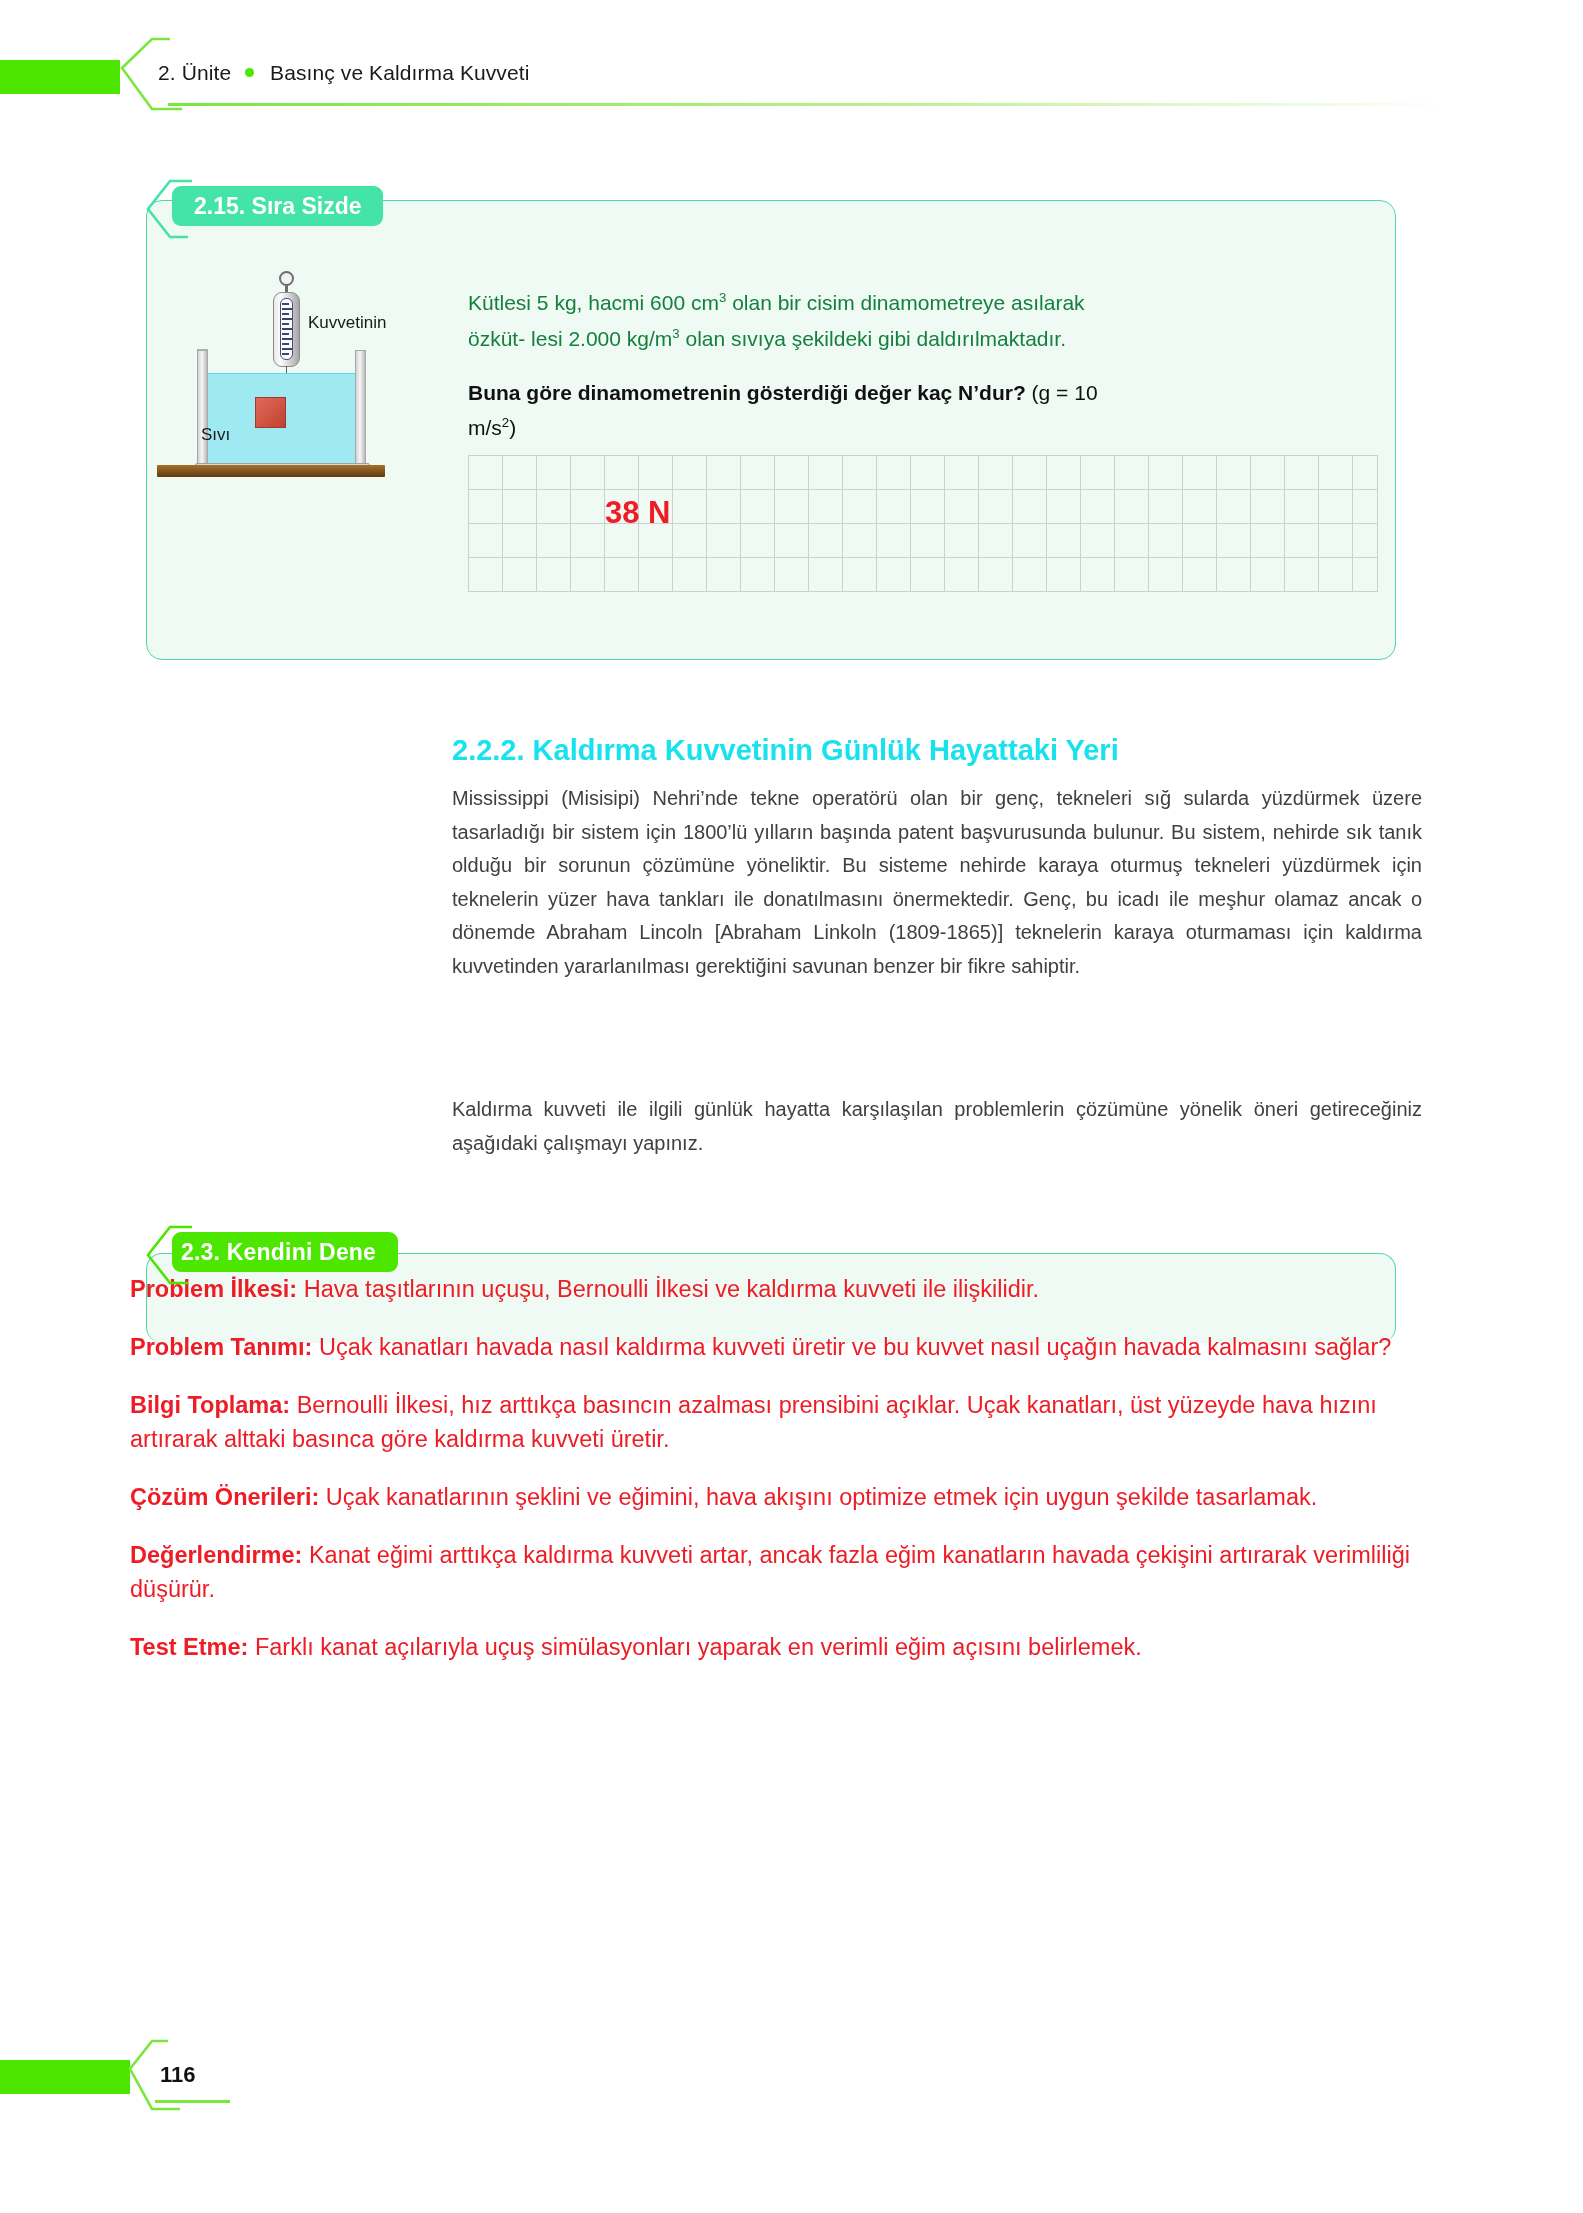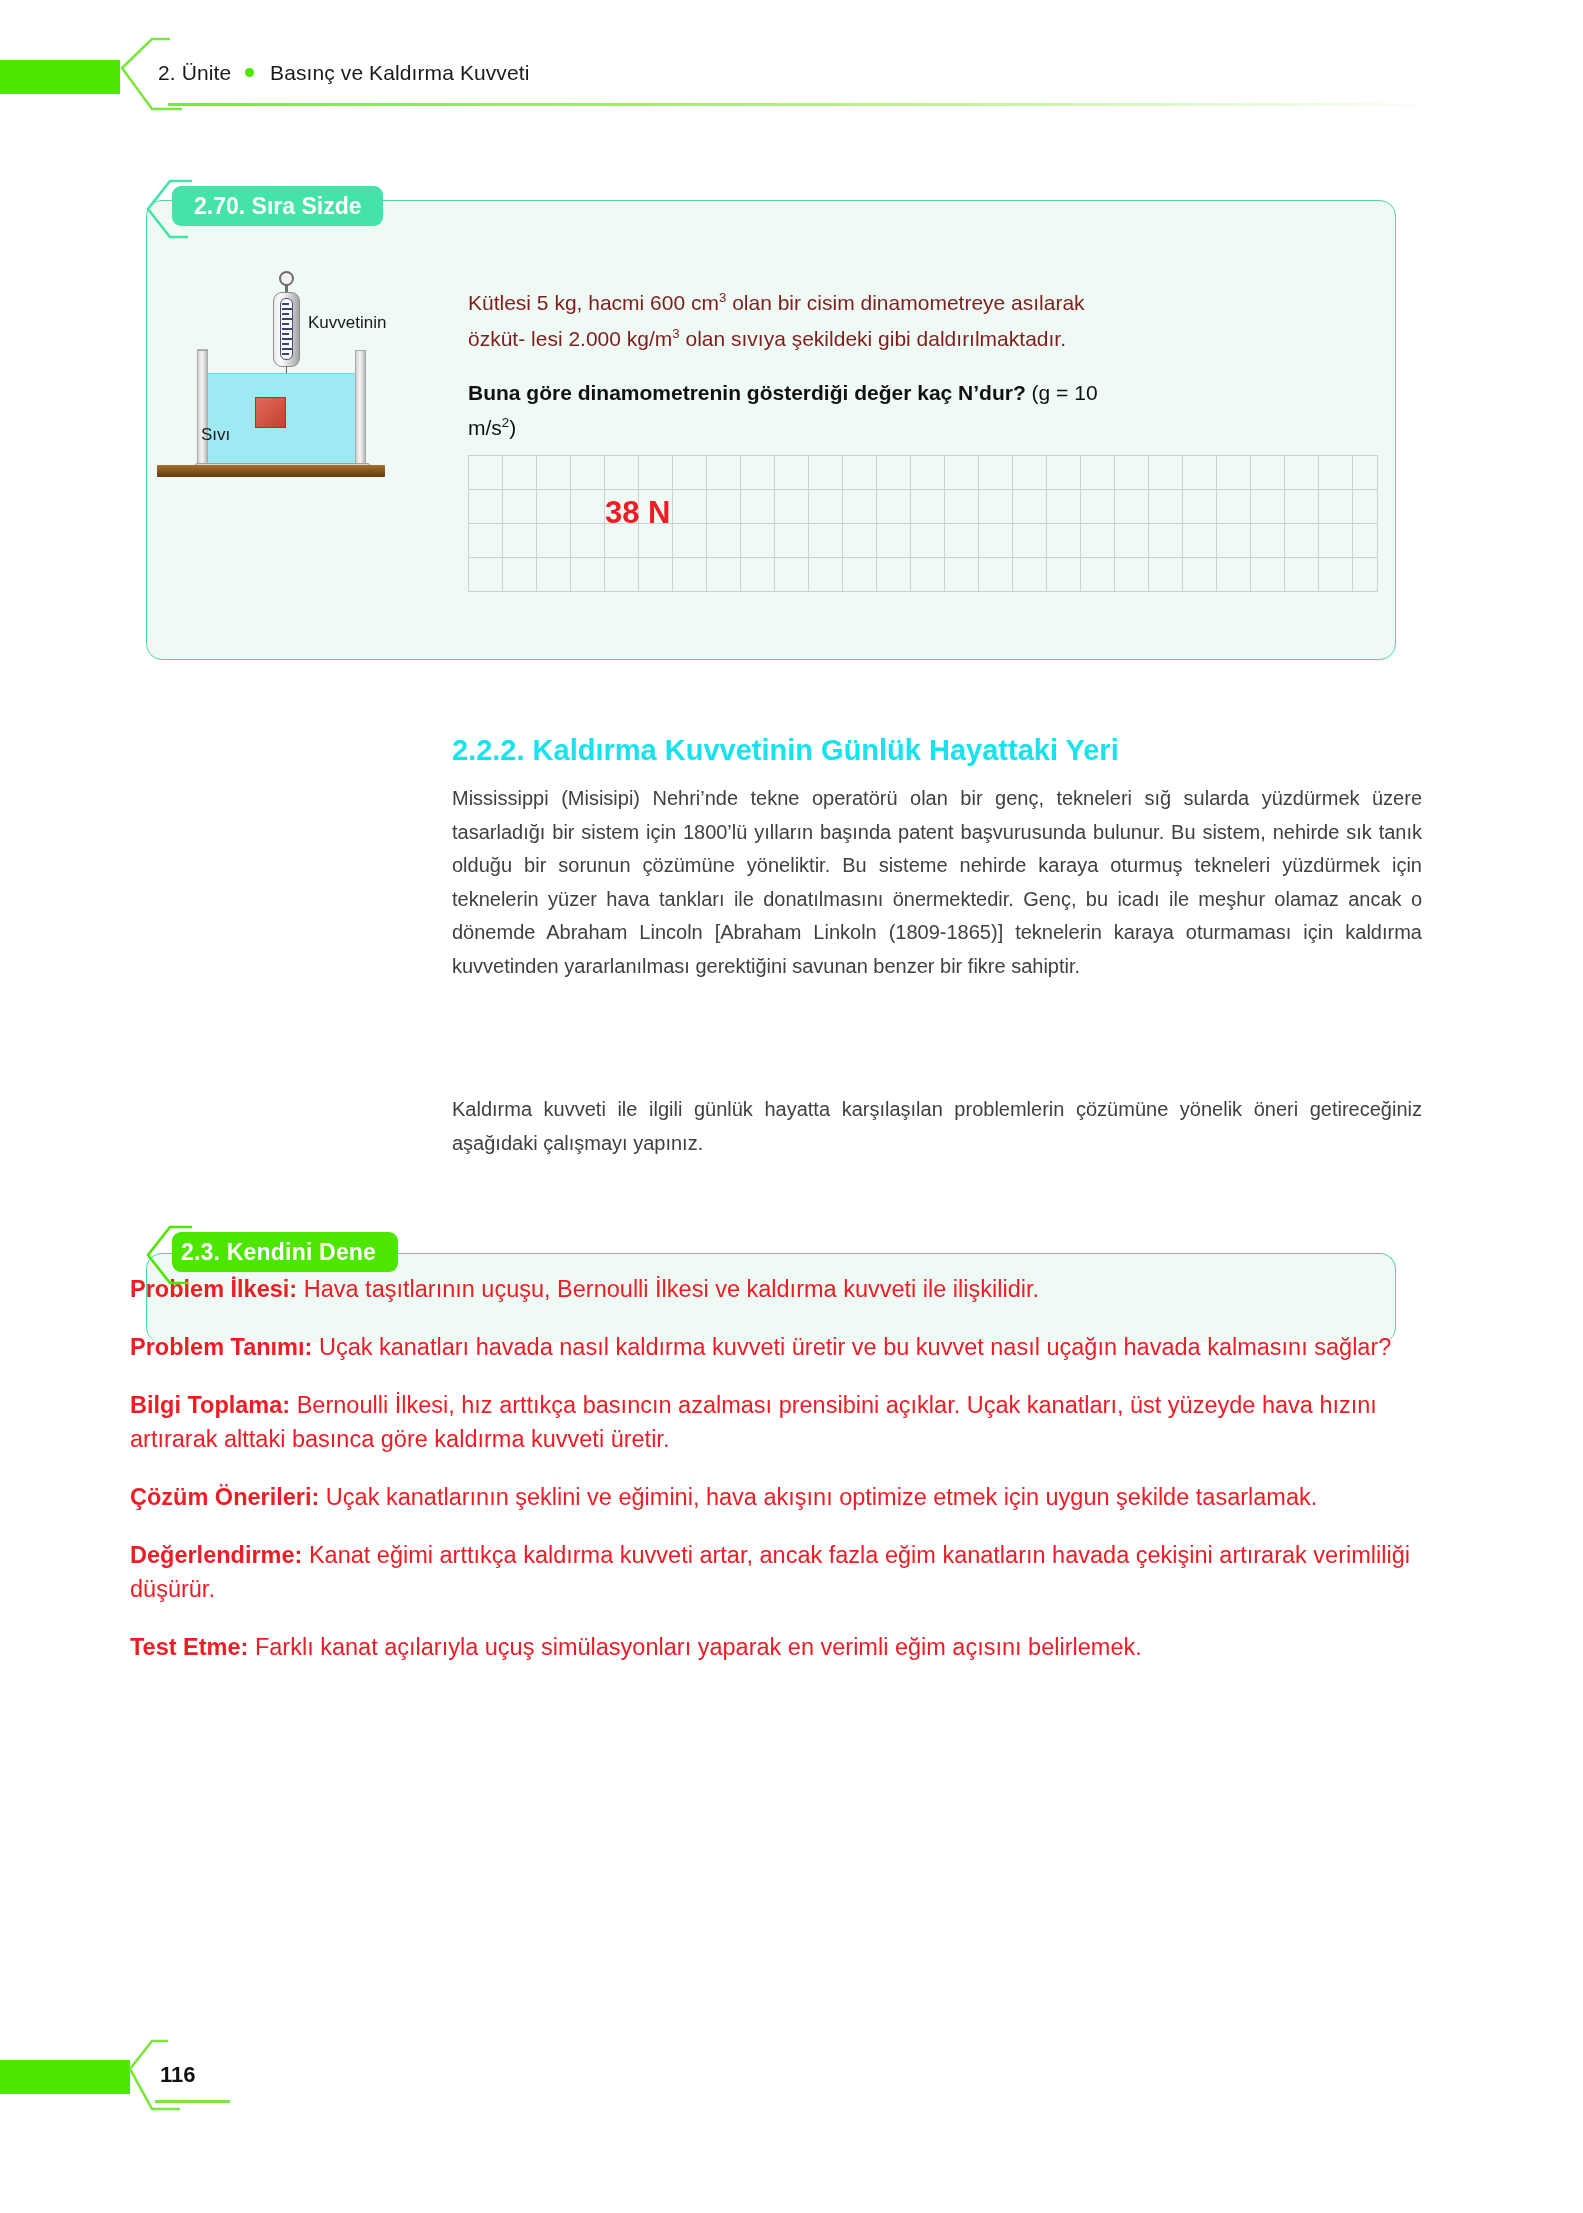--- a/index.html
+++ b/index.html
@@ -136,21 +136,21 @@
     font-size:17px; color:#1a1a1a; white-space:nowrap;
   }
   .label-sivi{
     position:absolute; left:26px; top:160px;
     font-size:17px; color:#1a1a1a; white-space:nowrap;
   }
 
   
   .prob-text{
     position:absolute; left:468px; top:282px; width:625px;
-    font-size:21px; color:#7f1d1d; line-height:31px;
+    font-size:21px; color:#15803d; line-height:31px;
   }
   .prob-q{
     position:absolute; left:468px; top:378px; width:640px;
     font-size:21px; color:#111; line-height:30px;
   }
   .prob-q b{ font-weight:bold; }
   sup{ font-size:0.63em; }
 
   
   .answer-grid{
@@ -229,21 +229,21 @@
     <span class="header-dot"></span>
     <span>Basınç ve Kaldırma Kuvveti</span>
   </div>
   <div class="header-rule"></div>
 </div>
 
 <div class="activity-box" id="box215"></div>
 <svg class="tab-wing" id="wing215" viewBox="0 0 60 62">
   <path d="M52 3 H30 L8 31 L30 59 H48" fill="none" stroke="#44e3a8" stroke-width="2.6"></path>
 </svg>
-<div class="tab-badge mint" id="badge215">2.70. Sıra Sizde</div>
+<div class="tab-badge mint" id="badge215">2.15. Sıra Sizde</div>
 
 <div class="diagram">
   <div class="dyn-ring"></div>
   <div class="dyn-neck"></div>
   <div class="dyn-body"></div>
   <div class="dyn-window">
     <div class="dyn-tick" style="top:4px;  width:7px;"></div>
     <div class="dyn-tick" style="top:9px;  width:10px;"></div>
     <div class="dyn-tick" style="top:14px; width:7px;"></div>
     <div class="dyn-tick" style="top:19px; width:10px;"></div>

